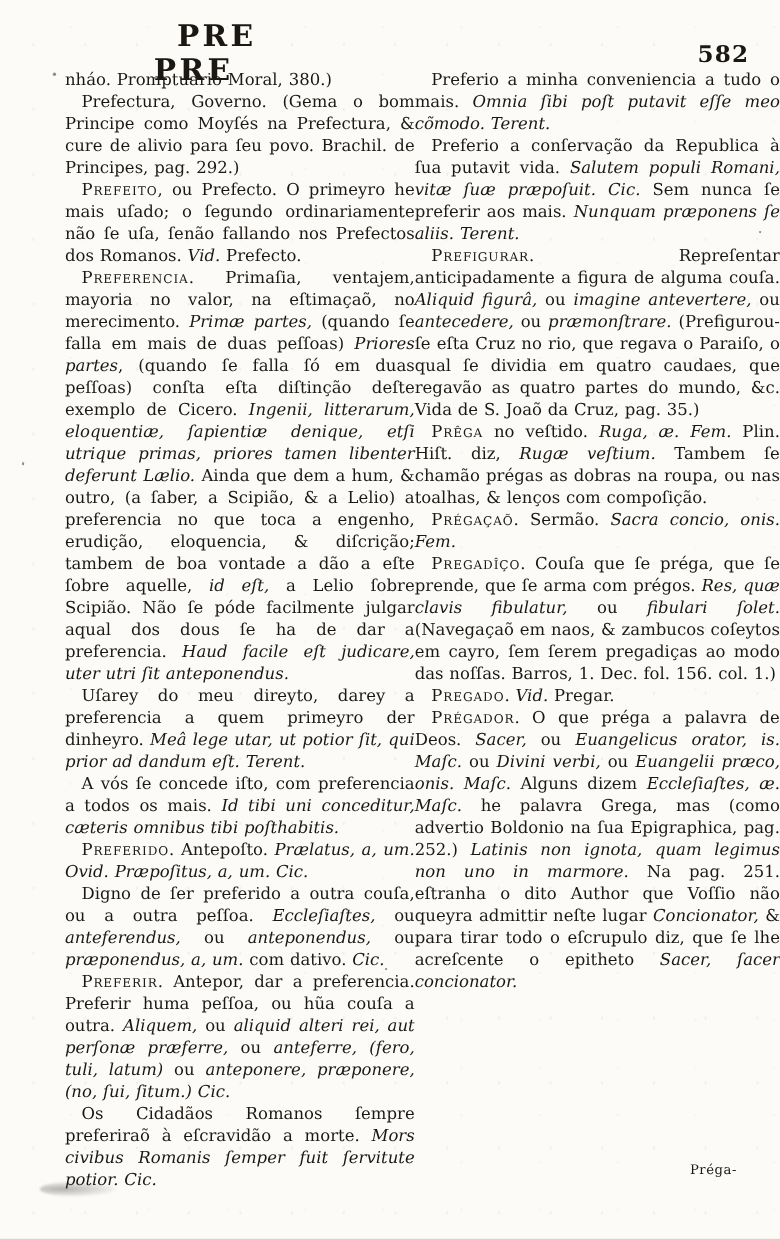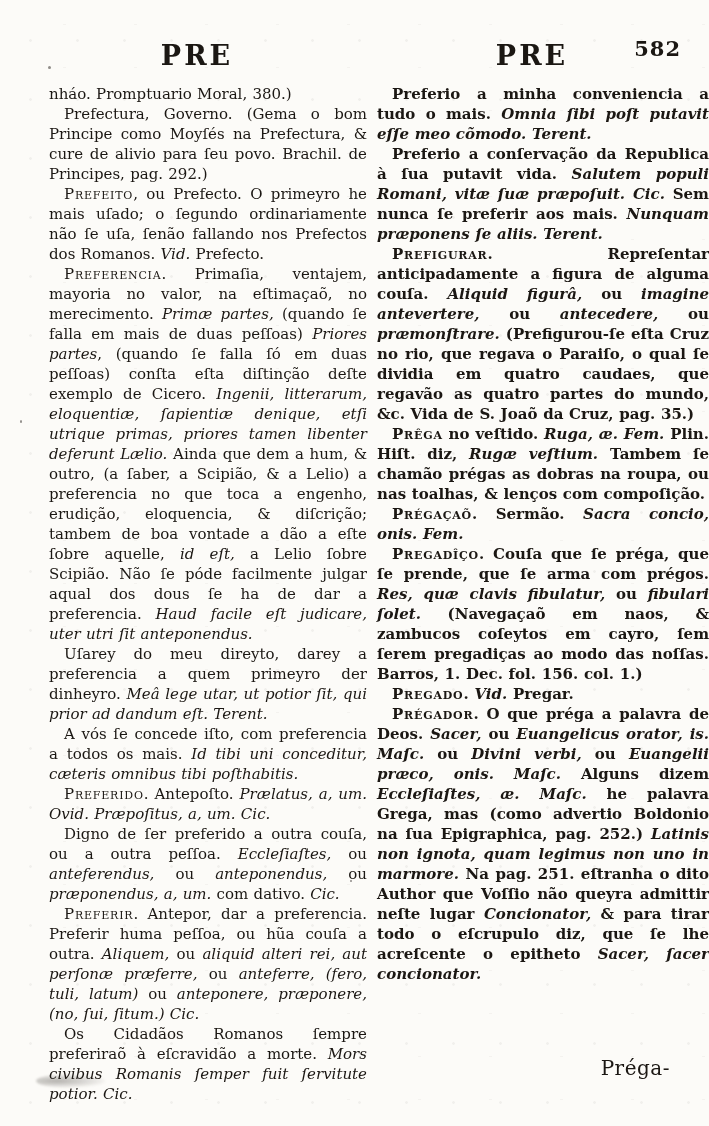--- a/index.html
+++ b/index.html
@@ -10,43 +10,43 @@
     margin:0 auto;
     background-color:#fcfbf8;
     background-image:
       radial-gradient(rgba(40,35,30,0.05) 1px, transparent 1.4px),
       radial-gradient(rgba(40,35,30,0.04) 1px, transparent 1.3px);
     background-size:47px 59px, 71px 43px;
     background-position:7px 11px, 29px 3px;
     color:#1b1713;
     overflow:hidden;
   }
-  .header{position:relative;height:38px;padding-top:40px;display:flex;}
+  .header{position:relative;height:38px;padding-top:18px;display:flex;flex-direction:column;}
   .half{text-align:center;}
   .half.lh{width:318px;margin-left:38px;}
   .half.rh{width:332px;margin-left:10px;}
   .running-title{
     font-size:27px;font-weight:700;letter-spacing:3px;
     font-family:"DejaVu Serif","Liberation Serif",serif;
   }
   .page-number{
     position:absolute;right:28px;top:36px;
     font-size:21px;font-weight:700;letter-spacing:1px;
   }
   .columns{display:flex;margin:6px 0 0 38px;justify-content:flex-end;}
   .column{font-size:15px;line-height:20px;text-align:justify;}
   .column.cl{width:318px;}
-  .column.cr{width:332px;margin-left:10px;font-weight:bold;}
+  .column.cr{width:332px;}
   .para{margin:0;text-indent:15px;word-spacing:0.5px;}
   .para.noindent{text-indent:0;}
   .it{font-style:italic;}
   .hw{font-variant:small-caps;letter-spacing:0.8px;}
   .catchword{
     position:absolute;top:1056px;right:39px;
-    font-size:20px;letter-spacing:0.5px;
+    font-size:12px;letter-spacing:0.5px;
   }
   .smudge{
     position:absolute;left:36px;top:1074px;width:70px;height:14px;
     background:radial-gradient(ellipse at 30% 50%, rgba(45,40,35,0.35), rgba(45,40,35,0.08) 60%, transparent 75%);
     filter:blur(1px);border-radius:50%;
   }
   .speck{position:absolute;background:rgba(35,30,26,0.5);border-radius:50%;}
 </style>
 </head>
 <body>

